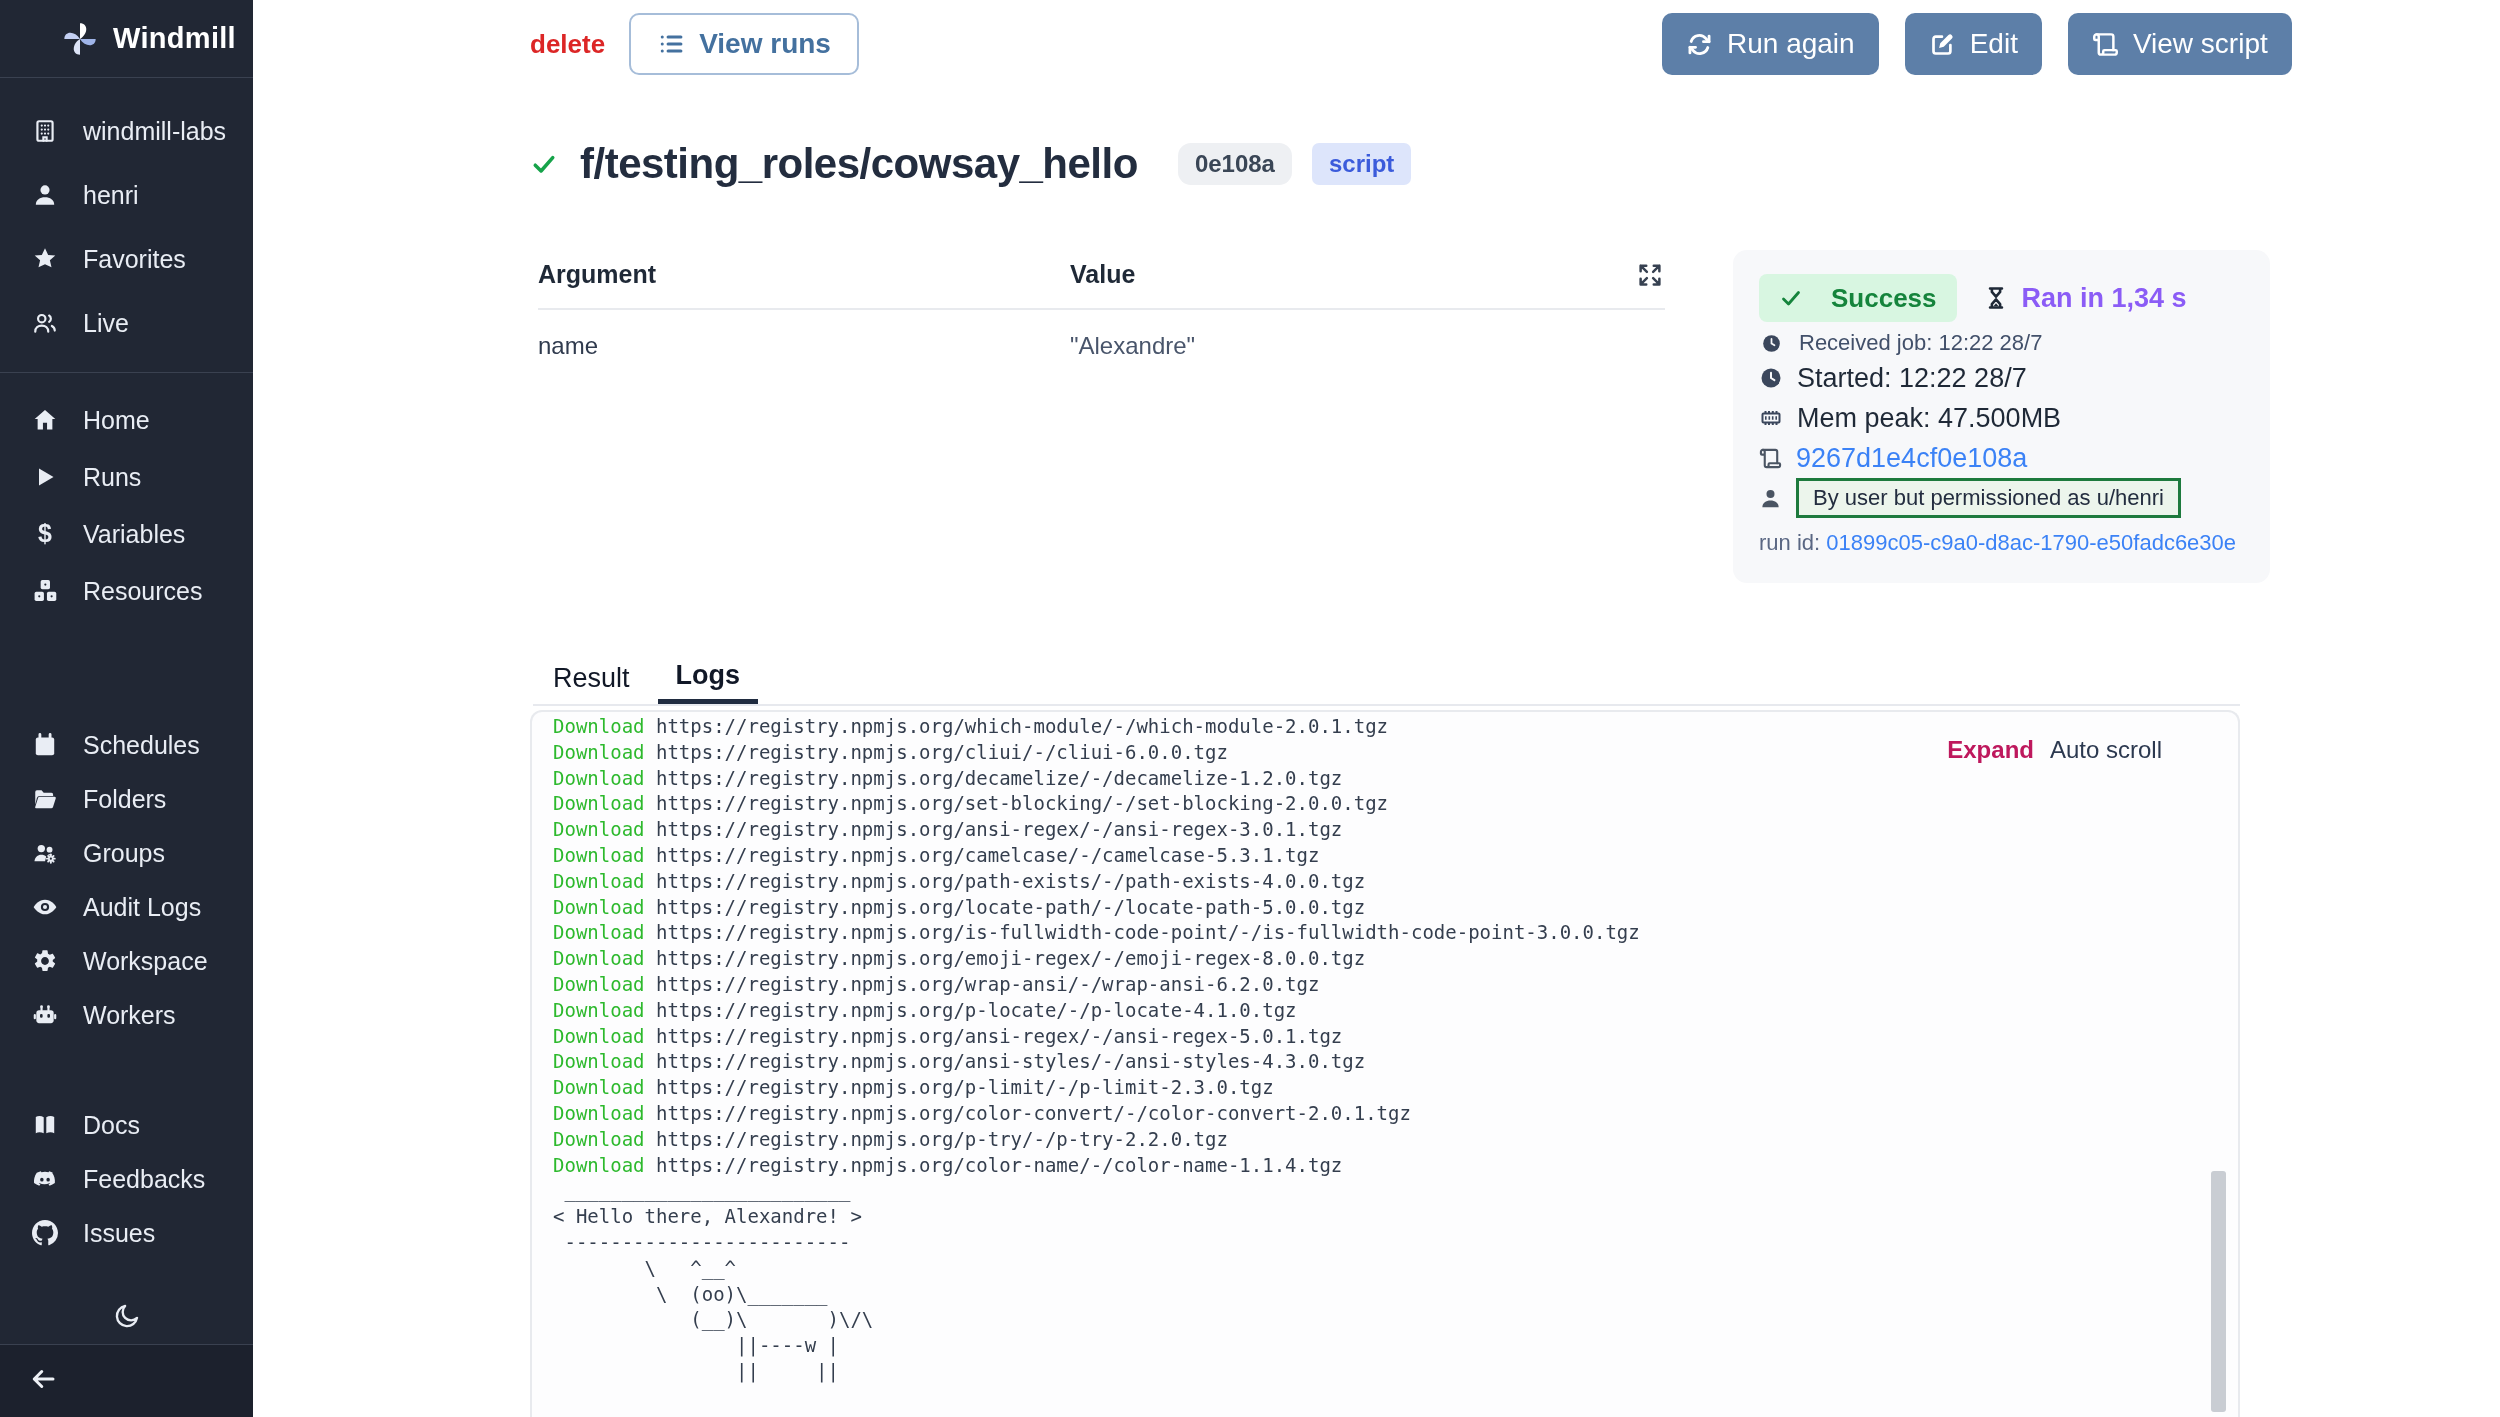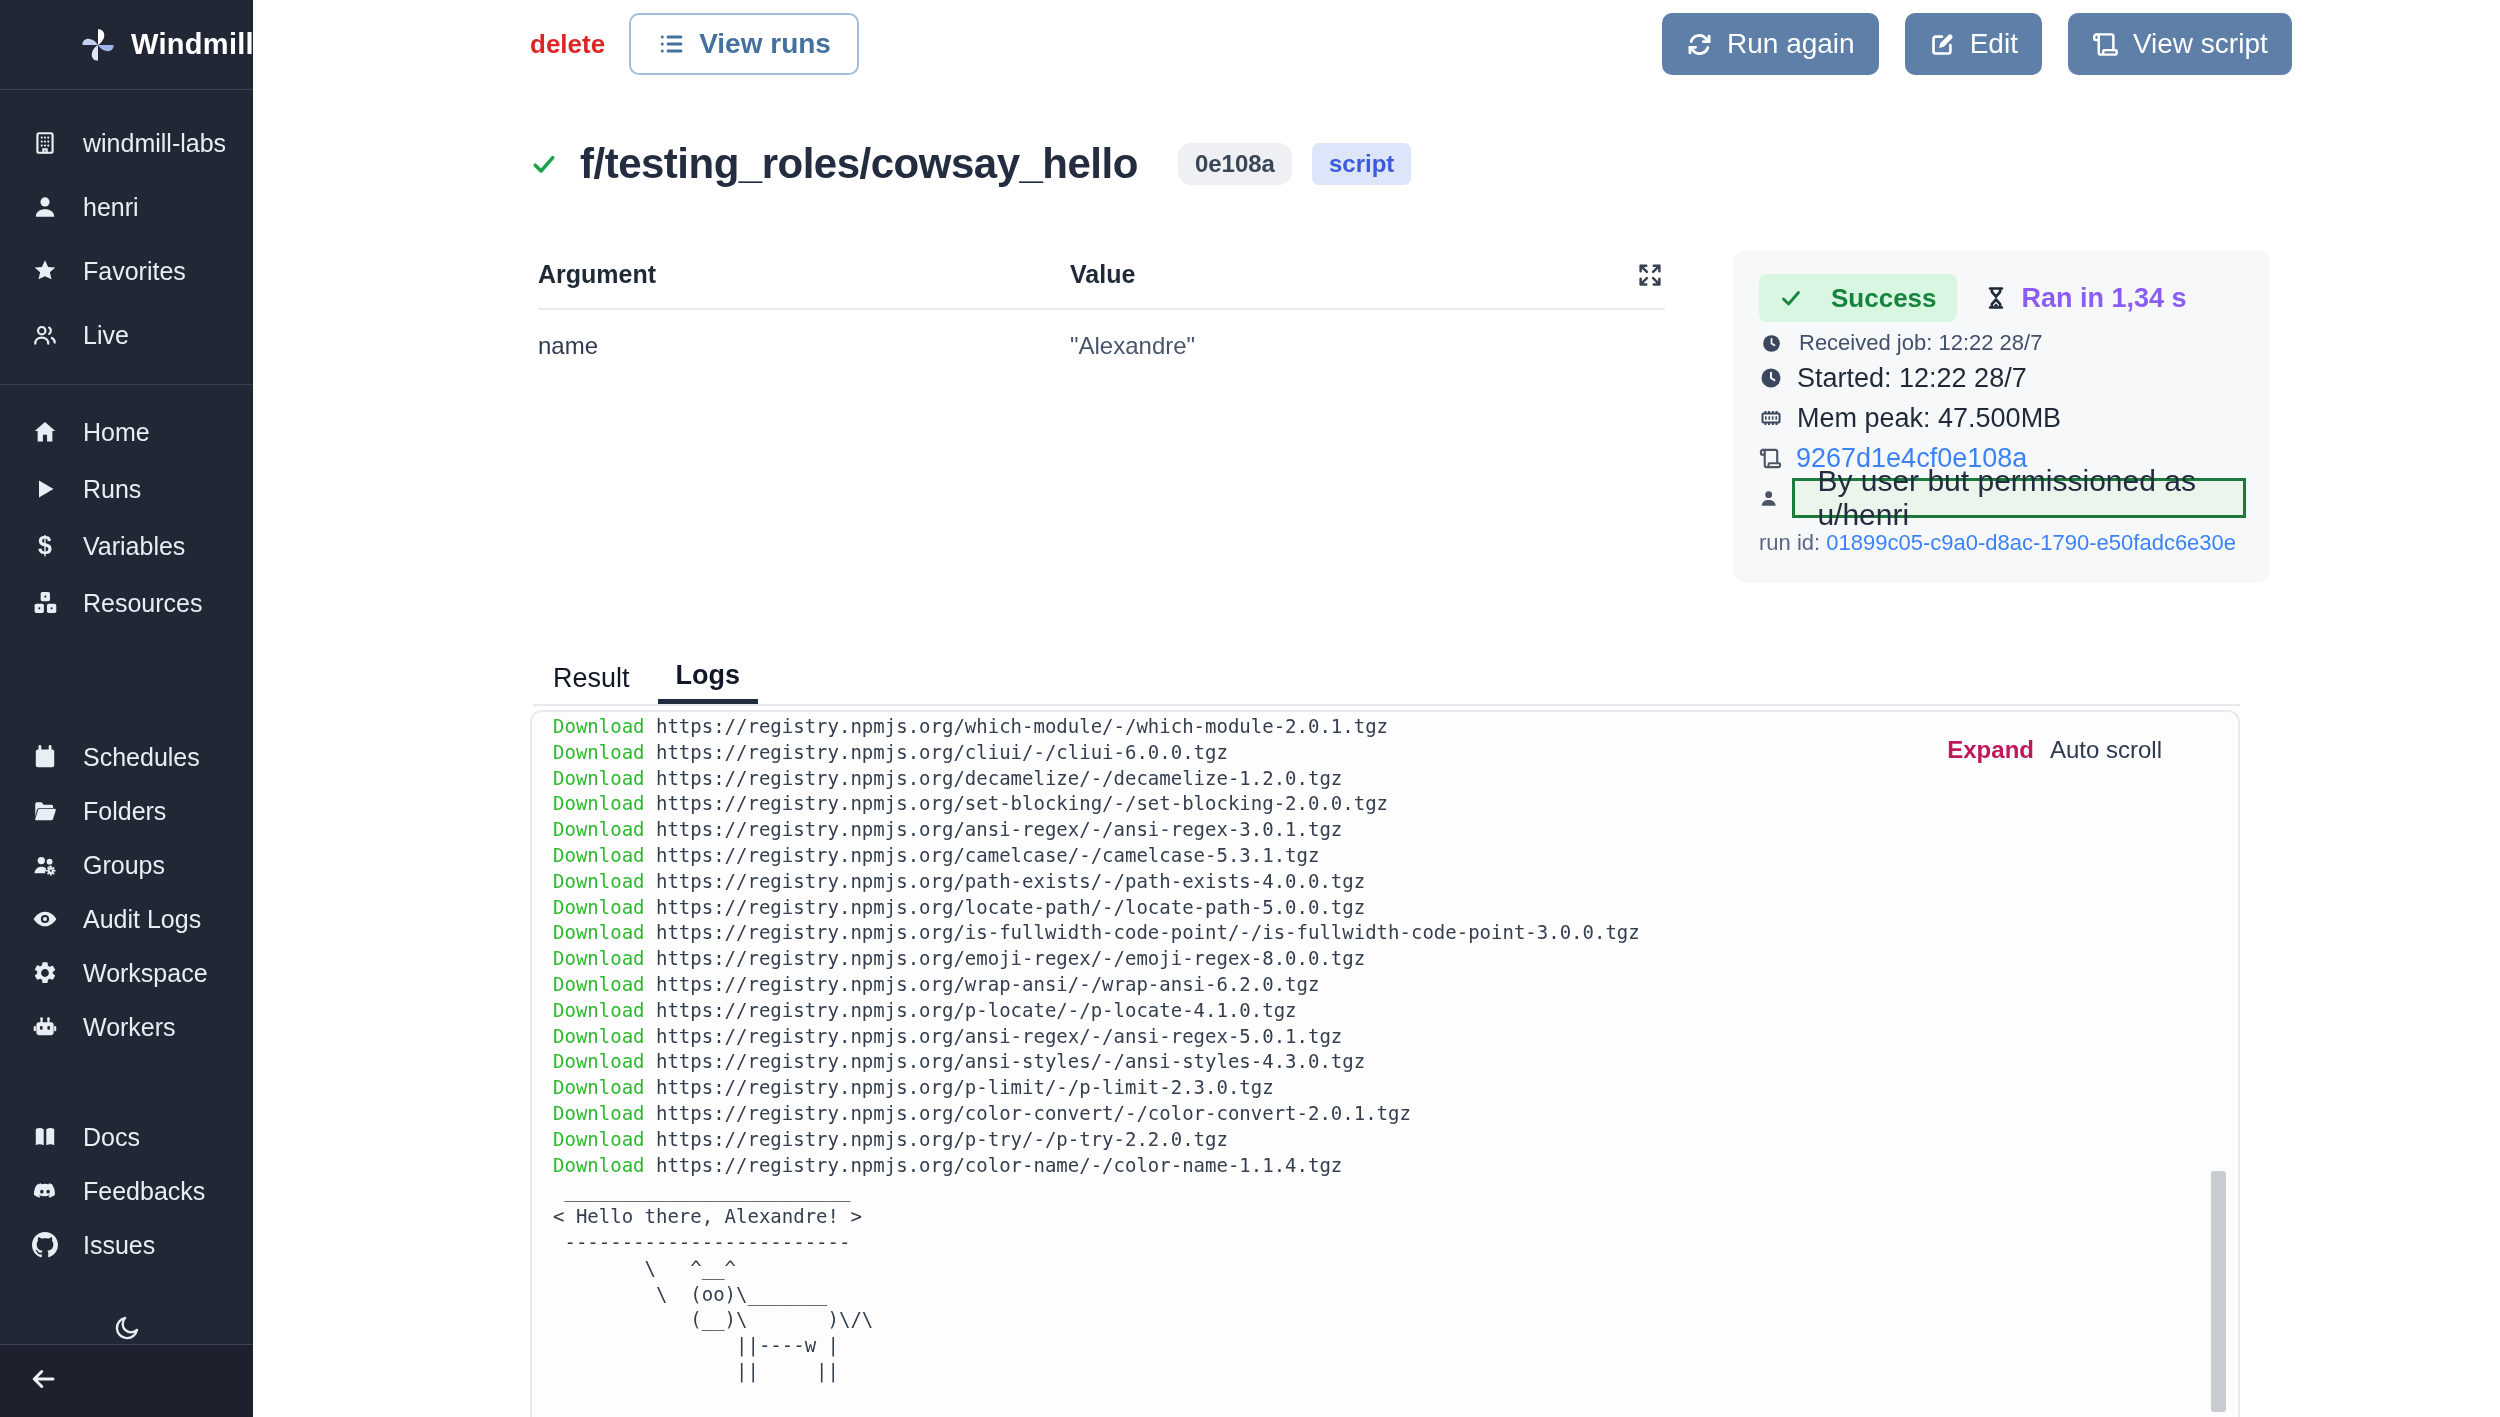--- a/index.html
+++ b/index.html
@@ -3,21 +3,21 @@
 <meta charset="utf-8">
 <style>
   * { margin:0; padding:0; box-sizing:border-box; }
   html,body { width:2500px; height:1417px; overflow:hidden; background:#ffffff;
               font-family:"Liberation Sans", sans-serif; }
   body { position:relative; }
 
   
   .sidebar { position:absolute; left:0; top:0; width:253px; height:1417px;
              background:#212734; color:#e9edf4; }
-  .logo-row { height:90px; display:flex; align-items:center; padding-left:78px; gap:13px;
+  .logo-row { height:78px; display:flex; align-items:center; padding-left:60px; gap:13px;
               border-bottom:1px solid #3a4150; }
   .logo-text { font-size:29px; font-weight:bold; color:#ffffff; letter-spacing:.3px; }
   .nav-item { display:flex; align-items:center; height:54px; padding-left:31px; gap:24px;
               font-size:25px; color:#e9edf4; cursor:pointer; }
   .nav-item .ic { width:28px; height:28px; display:flex; align-items:center; justify-content:center; flex:0 0 28px; }
   .grp-workspace { margin-top:26px; } .grp-workspace .nav-item { margin-bottom:10px; }
   .side-divider { border-top:1px solid #3a4150; margin-top:22px; }
   .grp-main { margin-top:20px; } .grp-main .nav-item { margin-bottom:3px; }
   .grp-admin { margin-top:100px; }
   .grp-help { margin-top:56px; }
@@ -59,21 +59,21 @@
   
   .run-panel { position:absolute; left:1733px; top:250px; width:537px; height:333px;
                background:#f7f8fa; border-radius:14px; padding:24px 24px 0 26px; }
   .rp-row1 { display:flex; align-items:center; gap:26px; }
   .success-badge { display:inline-flex; align-items:center; gap:28px; background:#d8f6e1;
                    color:#15843c; font-weight:bold; font-size:26px; padding:7px 20px; border-radius:8px; height:48px; }
   .ran { display:flex; align-items:center; gap:13px; font-size:27px; font-weight:bold; color:#8b5cf6; }
   .rp-small { margin-top:8px; display:flex; align-items:center; gap:17px; font-size:22px; color:#42506a; padding-left:2px; }
   .rp-line { margin-top:4px; display:flex; align-items:center; gap:14px; font-size:27px; color:#1f2937; height:36px; }
   .rp-link { color:#3b82f6; cursor:pointer; }
-  .perm-box { border:3px solid #1d7a3d; background:#ecf5ec; padding:0px 22px; font-size:30px; color:#232d3f; height:40px; display:flex; align-items:center; }
+  .perm-box { border:3px solid #1d7a3d; background:#ecf5ec; padding:0px 14px; font-size:22px; color:#232d3f; height:40px; display:flex; align-items:center; }
   .runid-row { margin-top:14px; font-size:22px; color:#5a6783; }
   .runid-link { color:#3b82f6; cursor:pointer; }
 
   
   .tabs { position:absolute; left:533px; top:652px; width:1707px; height:54px;
           border-bottom:2px solid #e7e9ee; display:flex; padding-left:14px; }
   .tab { height:52px; display:flex; align-items:center; font-size:27px; color:#111827;
          padding:0 6px; cursor:pointer; }
   .tab.active { font-weight:bold; padding:0 18px; margin-left:22px; border-bottom:5px solid #202c40; }
 

